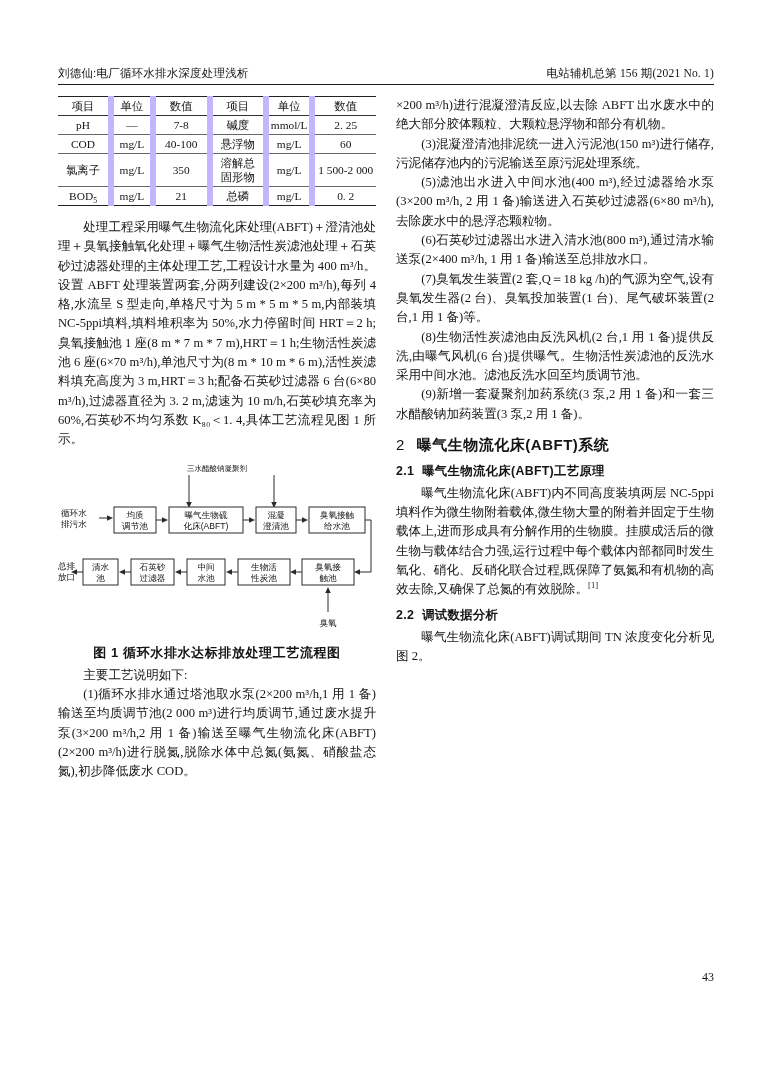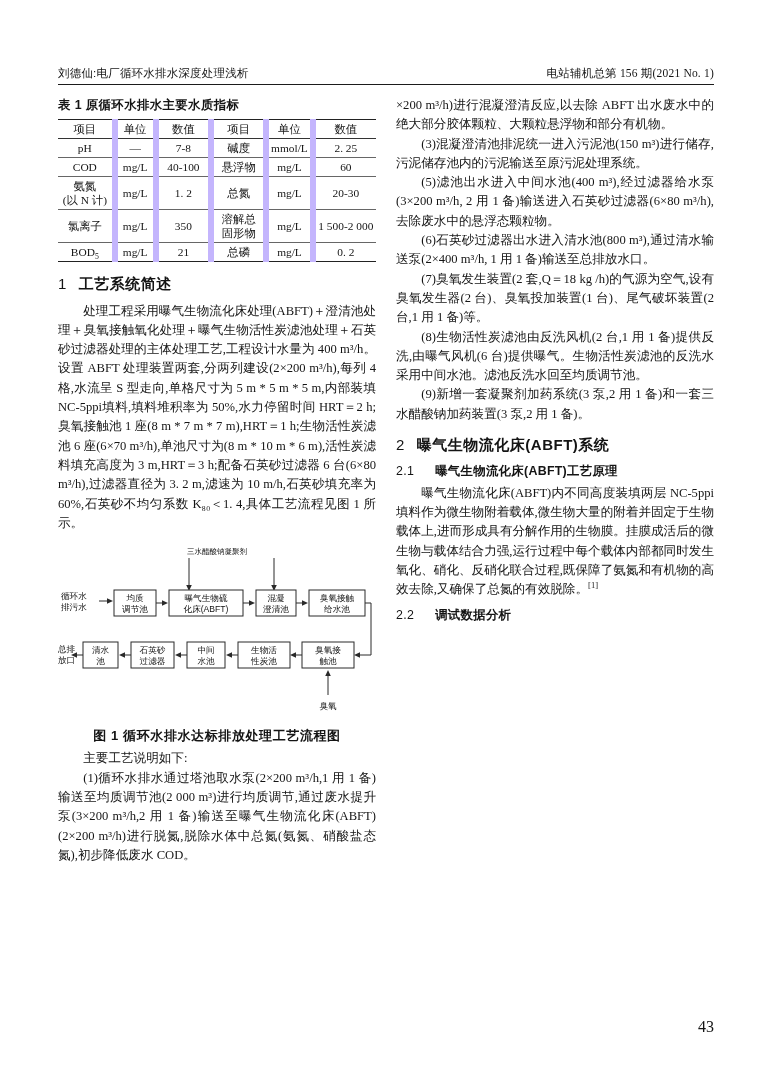--- a/index.html
+++ b/index.html
@@ -105,21 +105,21 @@
     letter-spacing: 0.5px;
   }
   h2.sec .num { margin-right: 12px; font-weight: normal; }
   h3.subsec {
     font-family: "Liberation Sans","DejaVu Sans",sans-serif;
     font-size: 12.4px;
     font-weight: bold;
     margin: 7px 0 2px 0;
     letter-spacing: 0.3px;
   }
-  h3.subsec .num { margin-right: 21px; font-weight: normal; }
+  h3.subsec .num { margin-right: 8px; font-weight: bold; }
 
   
   .figure { margin: 10px 0 4px 0; }
   .fig-caption {
     font-family: Liberation Sans, sans-serif;
     font-size: 13px;
     font-weight: bold;
     text-align: center;
     letter-spacing: 0.6px;
     margin-top: 3px;
@@ -129,40 +129,39 @@
     font-family: "Liberation Sans","DejaVu Sans",sans-serif;
     fill: #111;
   }
   .bx { fill: #ffffff; stroke: #2a2a2a; stroke-width: 1; }
   .ln { stroke: #2a2a2a; stroke-width: 1; fill: none; }
 
   
   .folio {
     position: absolute;
     right: 58px;
-    top: 1018px;
-    font-size: 16px;
+    top: 970px;
+    font-size: 12px;
   }
   sup { font-size: 0.68em; vertical-align: super; line-height: 0; }
   sub { font-size: 0.68em; vertical-align: sub; line-height: 0; }
 </style>
 </head>
 <body>
 
 <div class="page">
 
   <div class="header">
     <span class="left">刘德仙:电厂循环水排水深度处理浅析</span>
     <span class="right">电站辅机总第 156 期(2021 No. 1)</span>
   </div>
   <div class="header-rule"></div>
 
   <div class="col col-left">
 
-    <div class="table-caption">表 1   原循环水排水主要水质指标</div>
 
     <table class="wq">
       <tbody>
         <tr>
           <td class="c-item">项目</td>
           <td class="c-unit">单位</td>
           <td class="c-val">数值</td>
           <td class="c-item">项目</td>
           <td class="c-unit">单位</td>
           <td class="c-val">数值</td>
@@ -177,31 +176,20 @@
         </tr>
         <tr>
           <td>COD</td>
           <td>mg/L</td>
           <td>40-100</td>
           <td>悬浮物</td>
           <td>mg/L</td>
           <td>60</td>
         </tr>
         <tr>
-          <td>
-            <div>氨氮</div>
-            <div>(以 N 计)</div>
-          </td>
-          <td>mg/L</td>
-          <td>1. 2</td>
-          <td>总氮</td>
-          <td>mg/L</td>
-          <td>20-30</td>
-        </tr>
-        <tr>
           <td>氯离子</td>
           <td>mg/L</td>
           <td>350</td>
           <td>
             <div>溶解总</div>
             <div>固形物</div>
           </td>
           <td>mg/L</td>
           <td>1 500-2 000</td>
         </tr>
@@ -209,23 +197,20 @@
           <td><span>BOD</span><sub>5</sub></td>
           <td>mg/L</td>
           <td>21</td>
           <td>总磷</td>
           <td>mg/L</td>
           <td>0. 2</td>
         </tr>
       </tbody>
     </table>
 
-    <h2 class="sec">
-      <span class="num">1</span><span>工艺系统简述</span>
-    </h2>
 
     <p class="para">处理工程采用曝气生物流化床处理(ABFT)＋澄清池处理＋臭氧接触氧化处理＋曝气生物活性炭滤池处理＋石英砂过滤器处理的主体处理工艺,工程设计水量为 400 m³/h。设置 ABFT 处理装置两套,分两列建设(2×200 m³/h),每列 4 格,水流呈 S 型走向,单格尺寸为 5 m * 5 m * 5 m,内部装填 NC-5ppi填料,填料堆积率为 50%,水力停留时间 HRT＝2 h;臭氧接触池 1 座(8 m * 7 m * 7 m),HRT＝1 h;生物活性炭滤池 6 座(6×70 m³/h),单池尺寸为(8 m * 10 m * 6 m),活性炭滤料填充高度为 3 m,HRT＝3 h;配备石英砂过滤器 6 台(6×80 m³/h),过滤器直径为 3. 2 m,滤速为 10 m/h,石英砂填充率为 60%,石英砂不均匀系数 K₈₀＜1. 4,具体工艺流程见图 1 所示。</p>
 
     <div class="figure">
       <svg class="flow" width="318" height="180" viewBox="0 0 318 180">
 
         <text x="159" y="11" font-size="7.5" text-anchor="middle" id="t-dosing">三水醋酸钠凝聚剂</text>
         <line class="ln" x1="131" y1="15" x2="131" y2="44"></line>
         <polygon points="131,48 128.2,42 133.8,42" fill="#2a2a2a"></polygon>
         <line class="ln" x1="216" y1="15" x2="216" y2="44"></line>
@@ -326,16 +311,17 @@
     </h2>
 
     <h3 class="subsec">
       <span class="num">2.1</span><span>曝气生物流化床(ABFT)工艺原理</span>
     </h3>
     <p class="para"><span>曝气生物流化床(ABFT)内不同高度装填两层 NC-5ppi 填料作为微生物附着载体,微生物大量的附着并固定于生物载体上,进而形成具有分解作用的生物膜。挂膜成活后的微生物与载体结合力强,运行过程中每个载体内部都同时发生氧化、硝化、反硝化联合过程,既保障了氨氮和有机物的高效去除,又确保了总氮的有效脱除。</span><sup>[1]</sup></p>
 
     <h3 class="subsec">
       <span class="num">2.2</span><span>调试数据分析</span>
     </h3>
+    <p class="para">曝气生物流化床(ABFT)调试期间 TN 浓度变化分析见图 2。</p>
   </div>
 
   <div class="folio">43</div>
 </div>
 
 </body></html>

